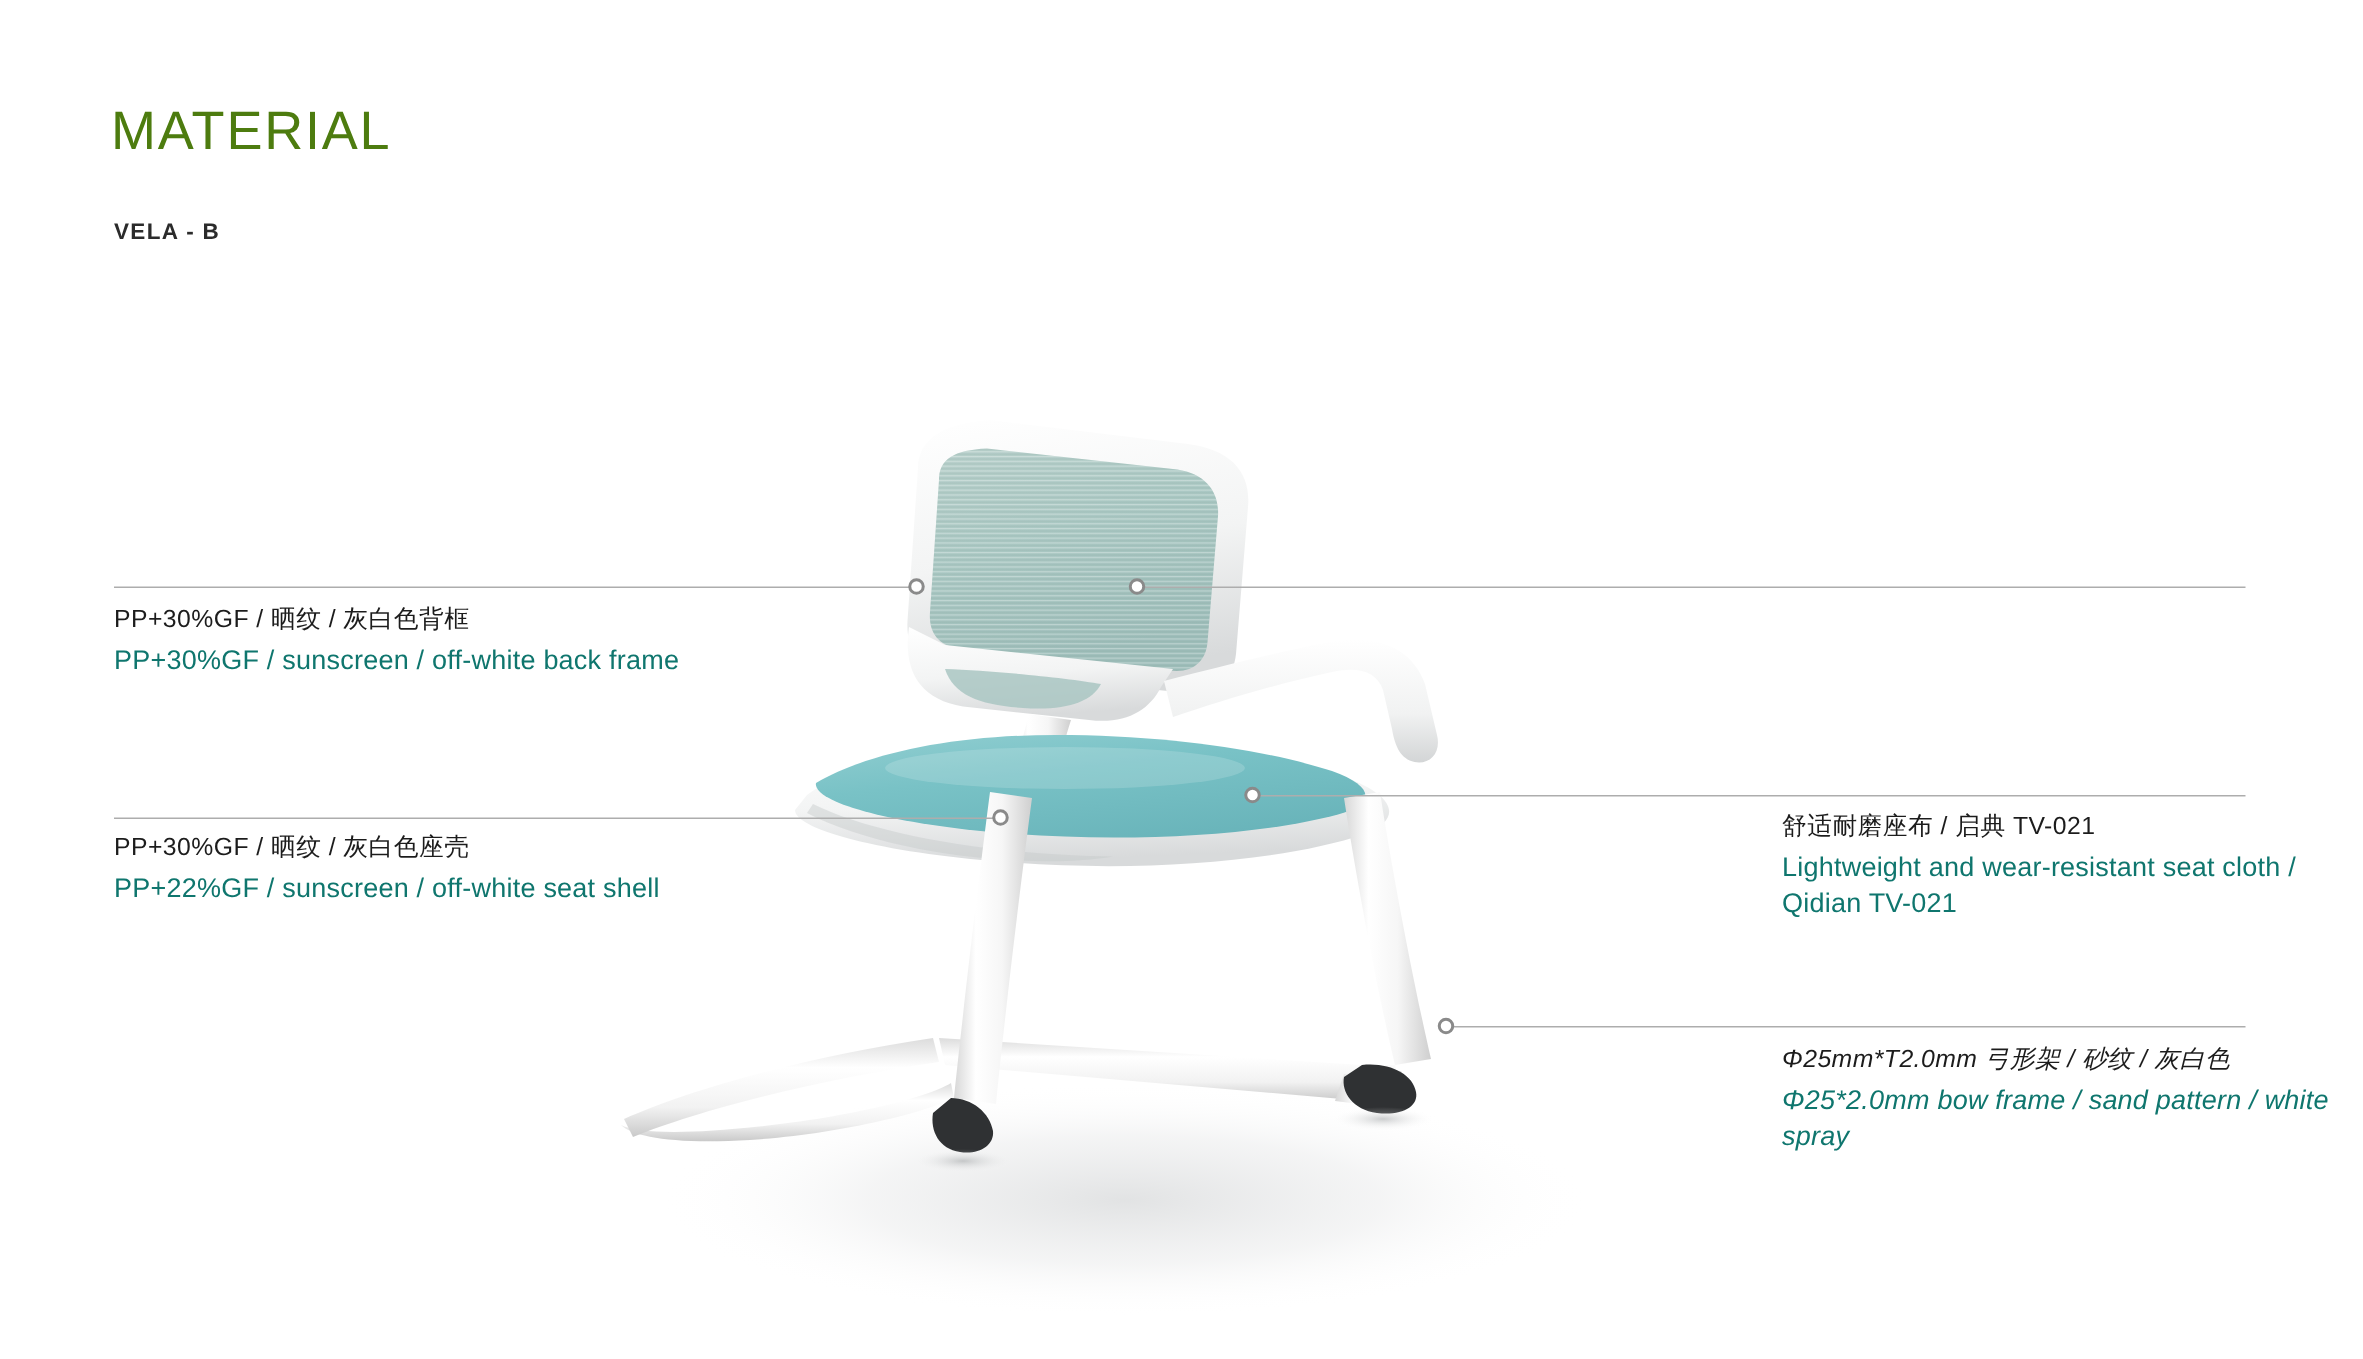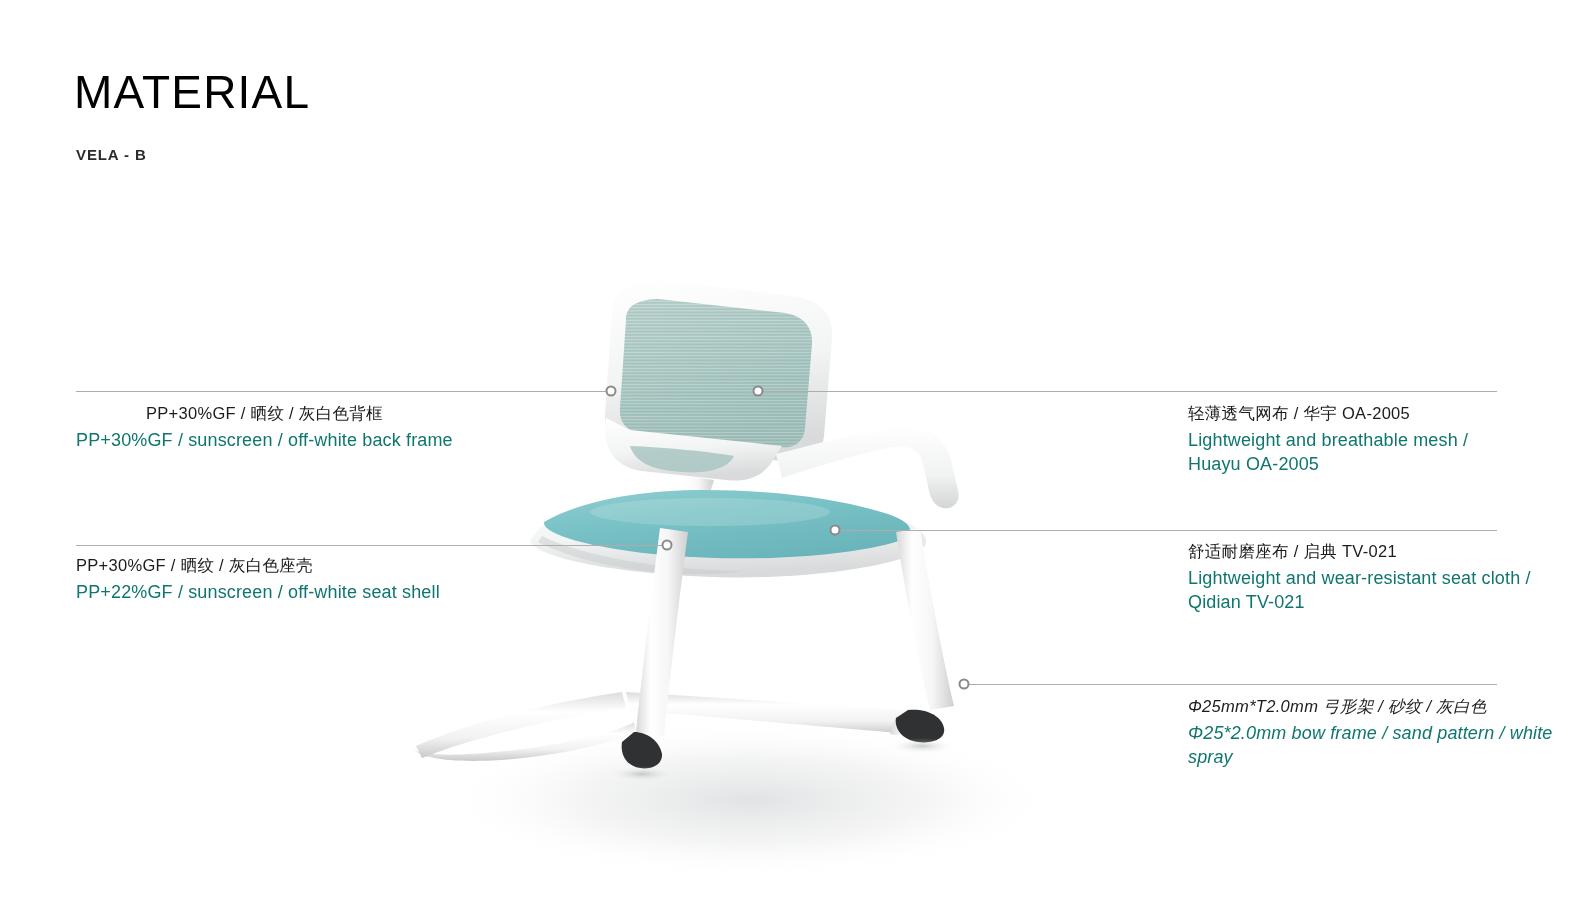--- a/index.html
+++ b/index.html
@@ -11,22 +11,22 @@
     color:#1a1a1a;
     overflow:hidden;
     position:relative;
     -webkit-font-smoothing:antialiased;
   }
   .page { position:absolute; inset:0; }
 
   
   .page-title {
     position:absolute; left:74px; top:68px;
-    font-size:46px; font-weight:400; letter-spacing:1.2px;
-    color:#000000; line-height:1.05;
+    font-size:36px; font-weight:400; letter-spacing:1.2px;
+    color:#4d7c0f; line-height:1.05;
   }
   .page-subtitle {
     position:absolute; left:76px; top:146px;
     font-size:15px; font-weight:700; letter-spacing:.9px;
     color:#2b2b2b;
   }
 
   
   .stage { position:absolute; left:330px; top:240px; width:900px; height:640px; }
   .stage svg { display:block; width:100%; height:100%; overflow:visible; }
@@ -198,37 +198,30 @@
 
   <div class="leader" style="left:76px; top:545px; width:591px;"></div>
   <div class="dot" style="left:667px; top:545px;"></div>
 
   <div class="leader" style="left:835px; top:530px; width:662px;"></div>
   <div class="dot" style="left:835px; top:530px;"></div>
 
   <div class="leader" style="left:964px; top:684px; width:533px;"></div>
   <div class="dot" style="left:964px; top:684px;"></div>
 
-  <div class="callout left" style="top:402px;text-align:center;">
+  <div class="callout left" style="top:402px;">
     <div class="cn">PP+30%GF / 晒纹 / 灰白色背框</div>
     <div class="en">PP+30%GF / sunscreen / off-white back frame</div>
   </div>
 
   <div class="callout left" style="top:554px;">
     <div class="cn">PP+30%GF / 晒纹 / 灰白色座壳</div>
     <div class="en">PP+22%GF / sunscreen / off-white seat shell</div>
   </div>
 
-  <div class="callout right" style="top:402px;">
-    <div class="cn">轻薄透气网布 / 华宇 OA-2005</div>
-    <div class="en">
-      <div>Lightweight and breathable mesh /</div>
-      <div>Huayu OA-2005</div>
-    </div>
-  </div>
 
   <div class="callout right" style="top:540px;">
     <div class="cn">舒适耐磨座布 / 启典 TV-021</div>
     <div class="en">
       <div>Lightweight and wear-resistant seat cloth /</div>
       <div>Qidian TV-021</div>
     </div>
   </div>
 
   <div class="callout right" style="top:695px;font-style:italic;">

